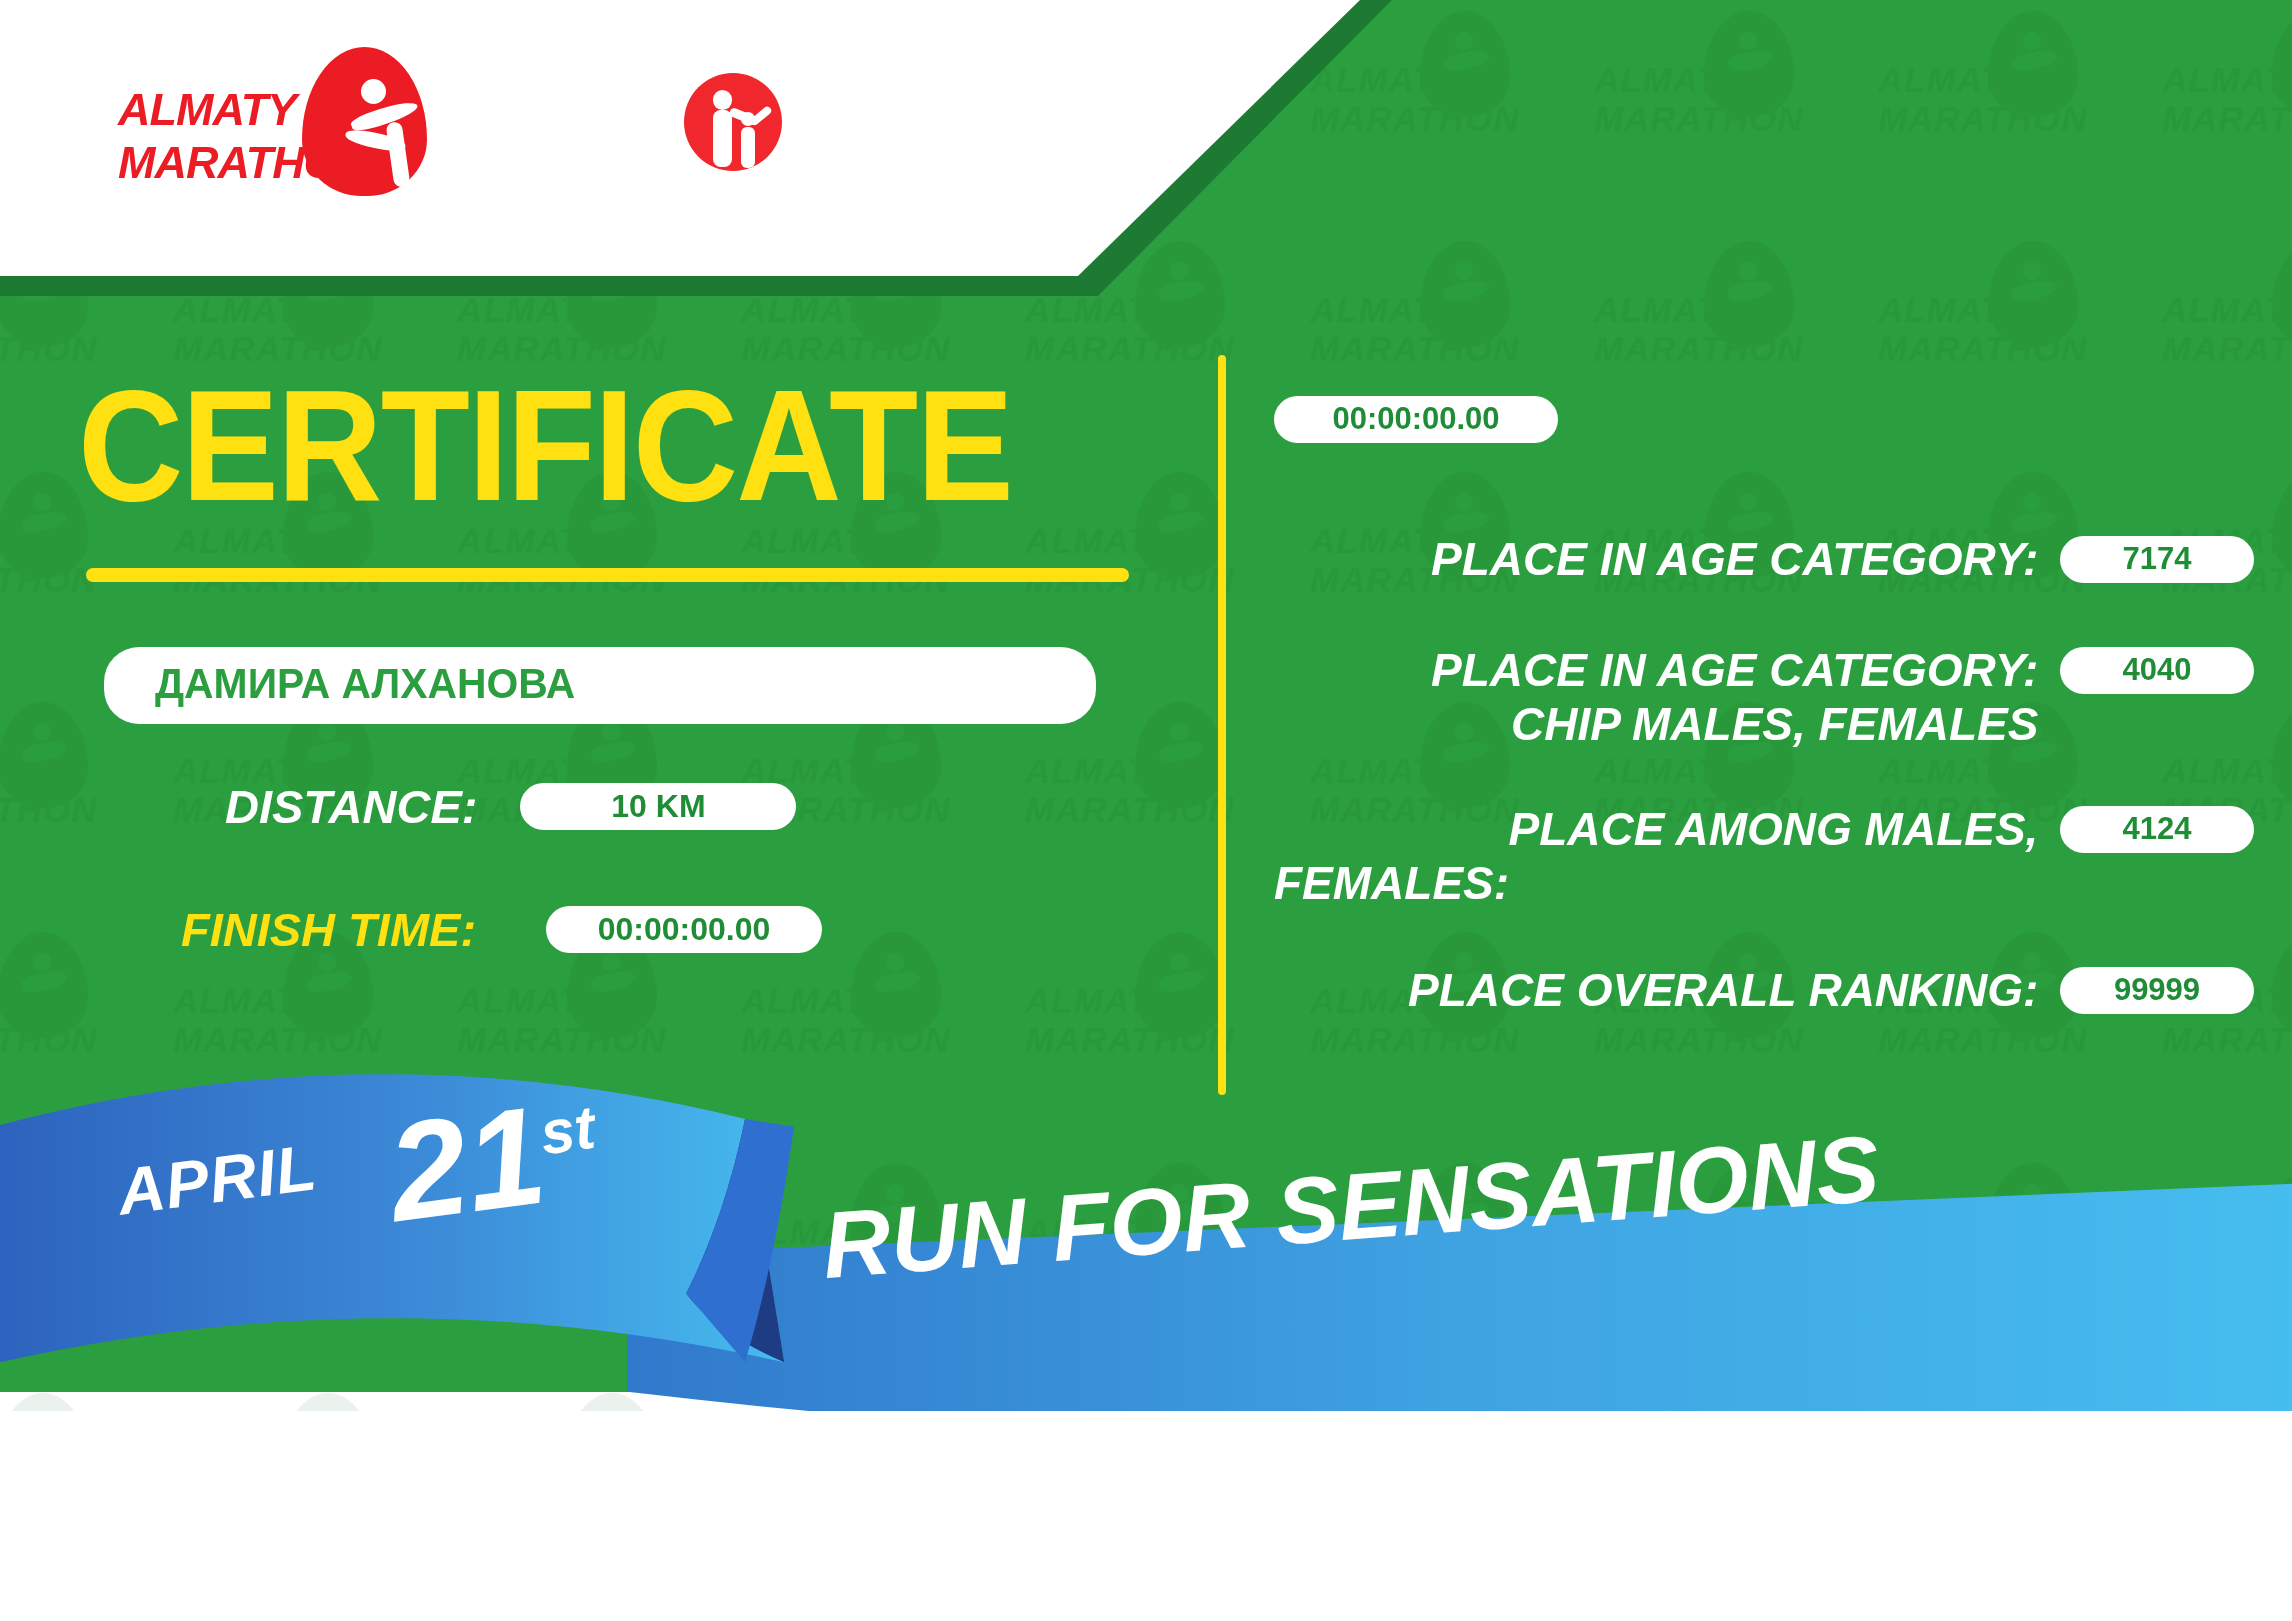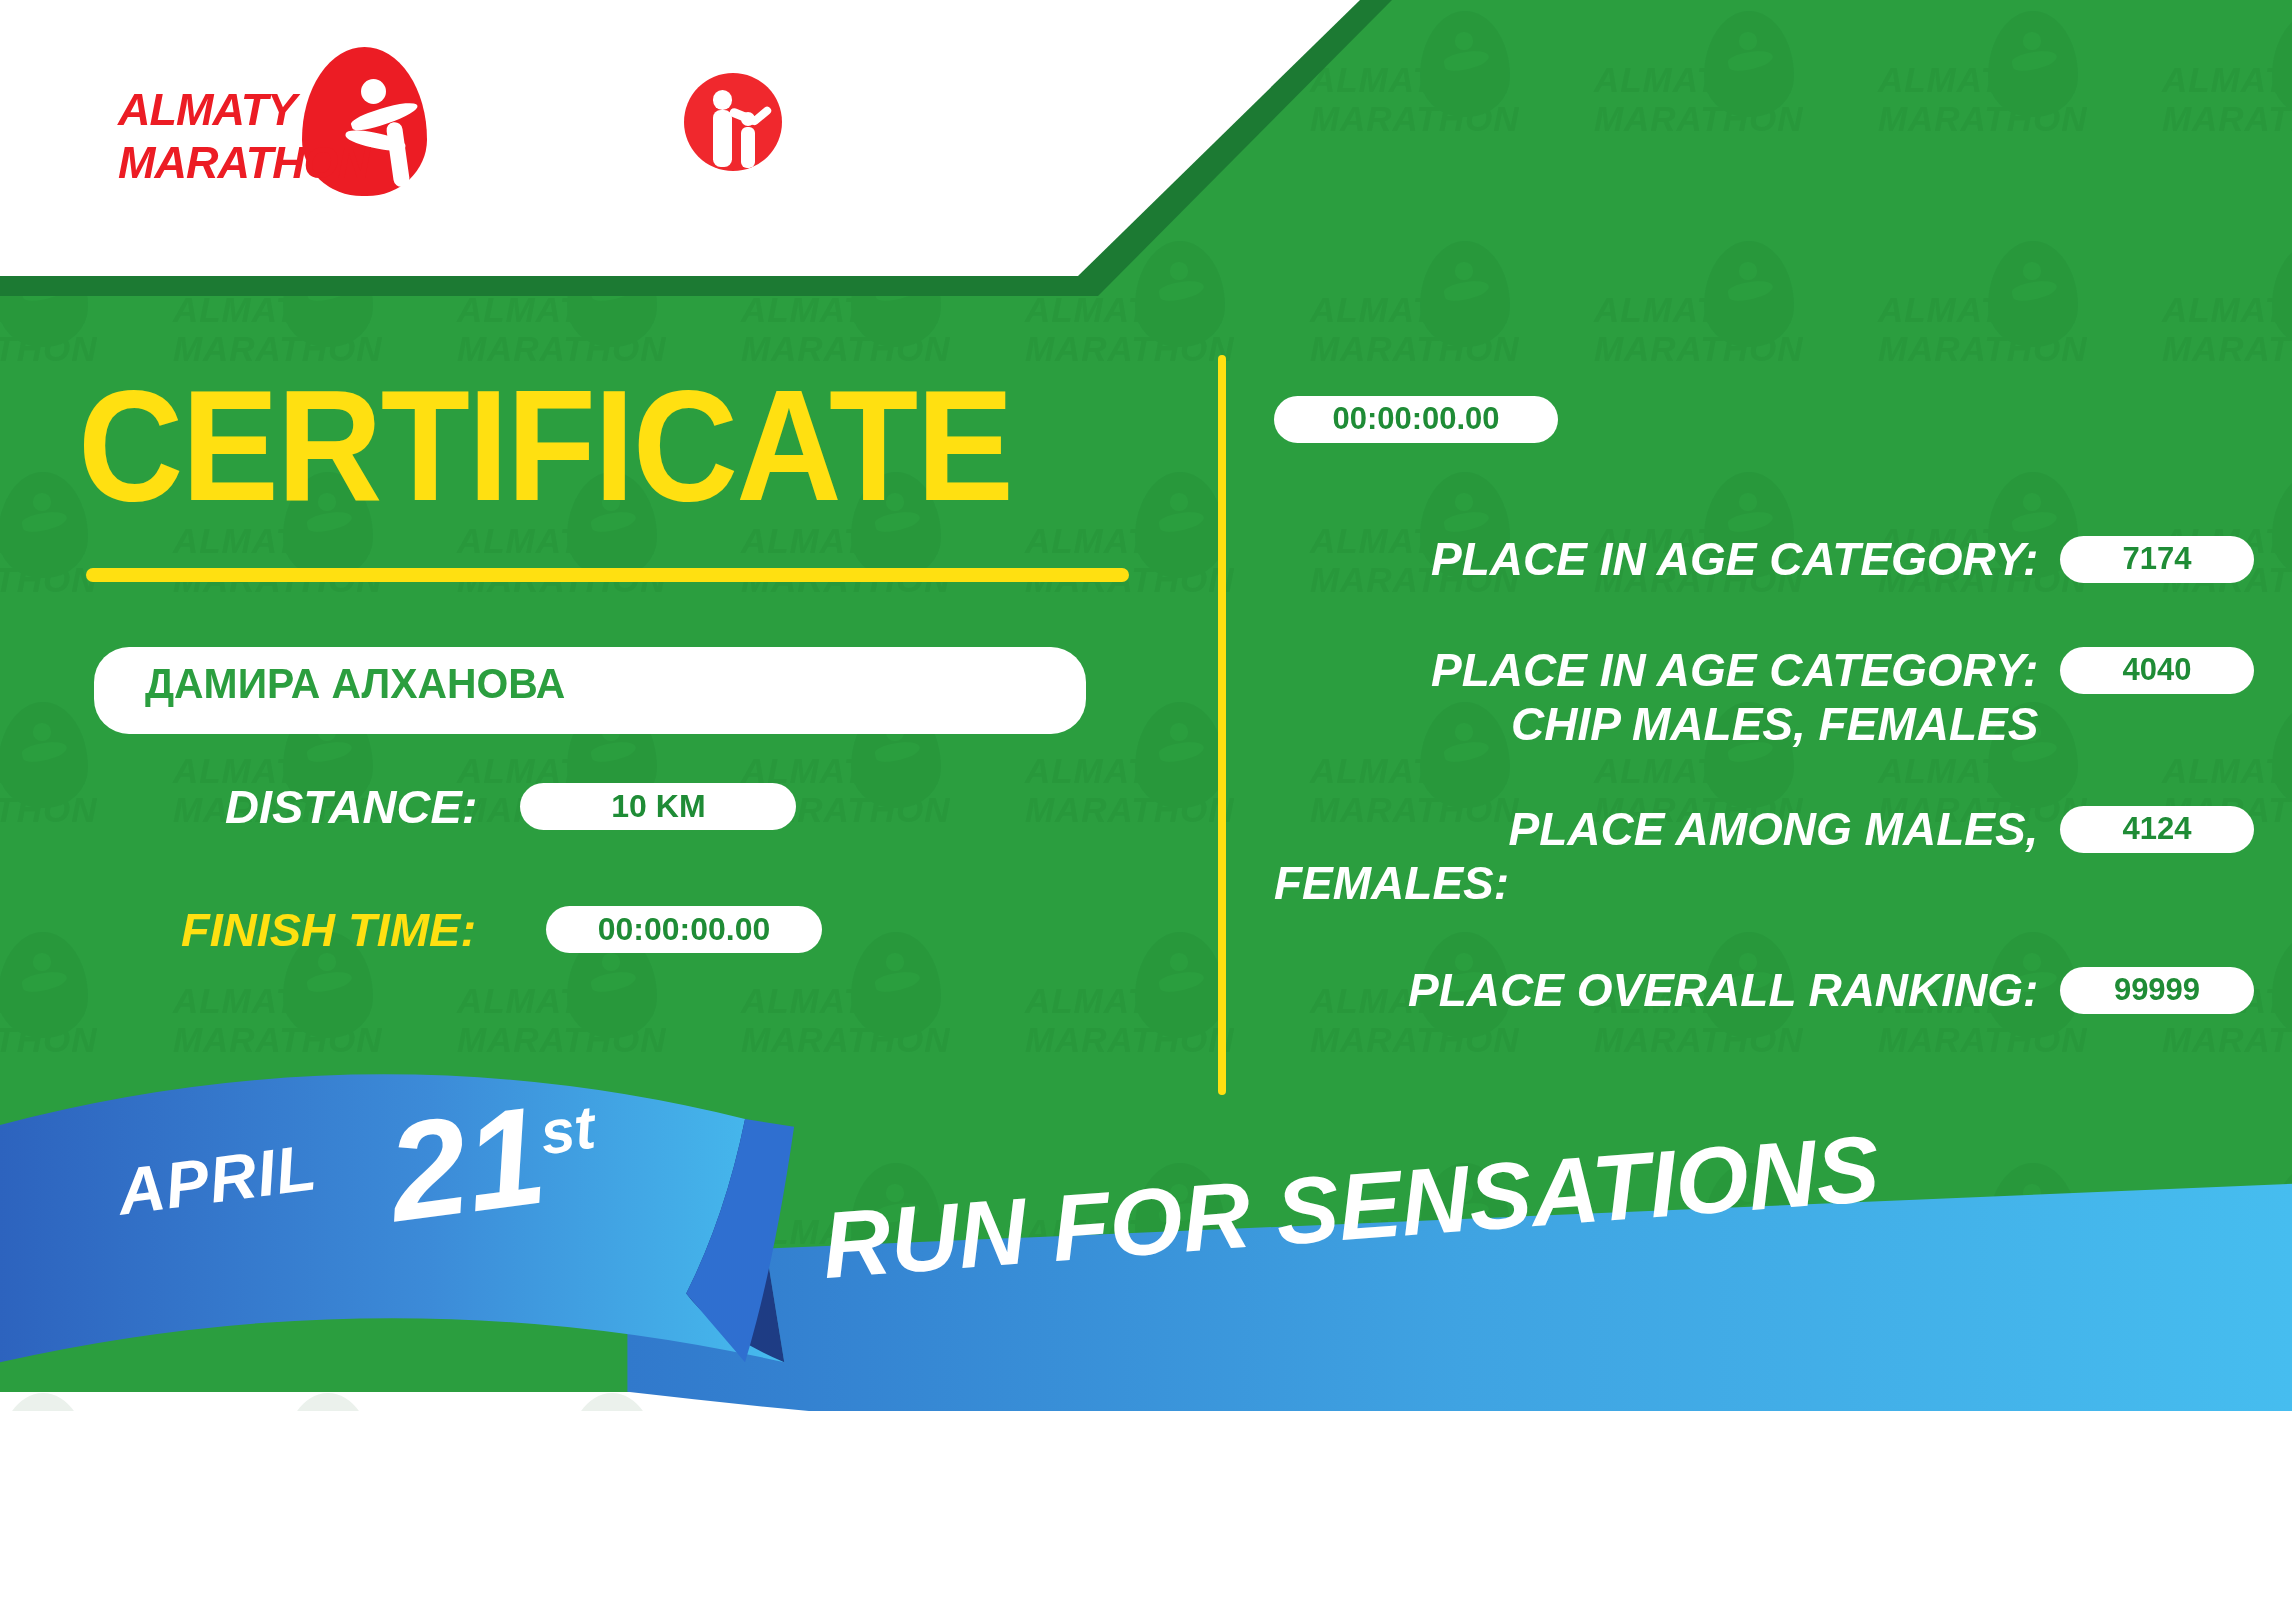--- a/index.html
+++ b/index.html
@@ -186,22 +186,22 @@
   }
   .cert-rule{
     position:absolute;
     left:86px; top:568px;
     width:1043px; height:13.7px;
     background:#FFE011;
     border-radius:6.9px;
   }
   .name-pill{
     position:absolute;
-    left:94px; top:647px;
-    width:992px; height:87px;
+    left:104px; top:647px;
+    width:992px; height:77px;
     background:#ffffff;
     border-radius:35px;
   }
   .name-txt{
     position:absolute;
     left:51px; top:11.8px;
     color:#2B9E3F;
     font-size:43px;
     font-weight:bold;
     letter-spacing:0px;

